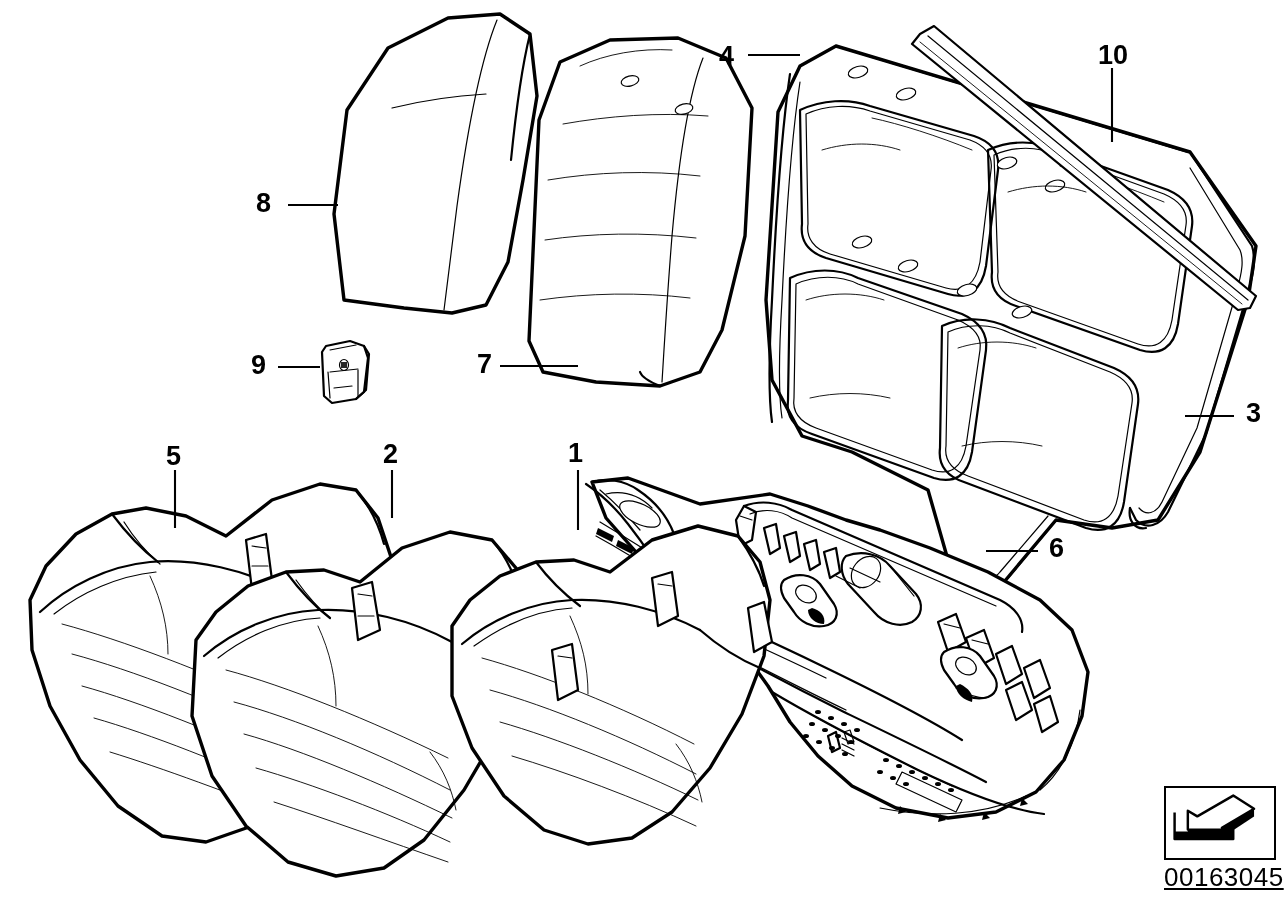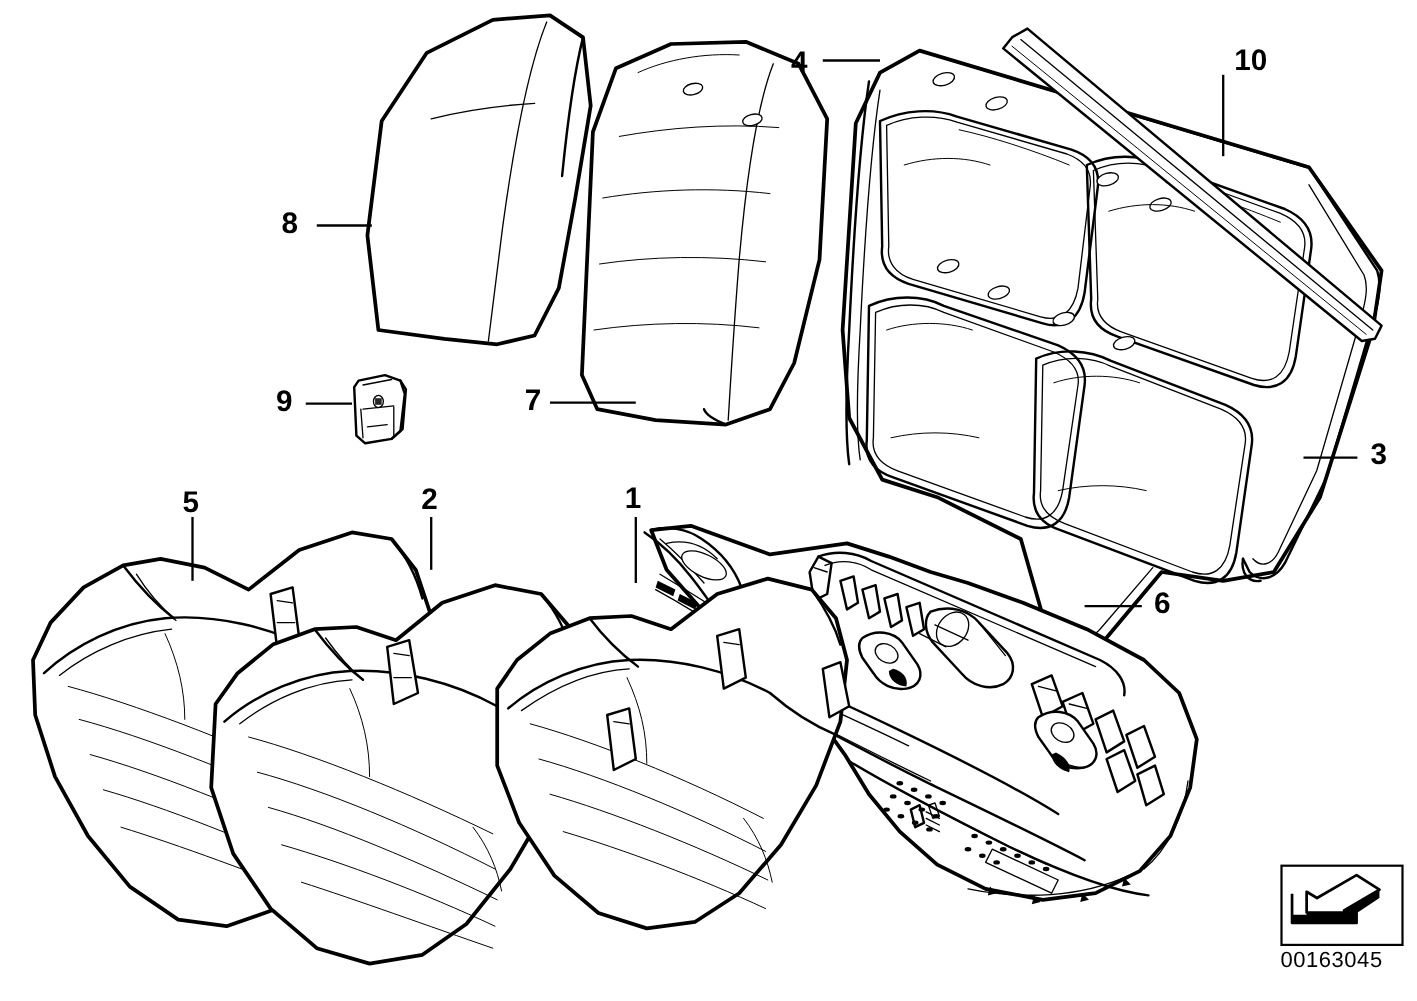--- a/index.html
+++ b/index.html
@@ -29,26 +29,27 @@
     width:112px;height:74px;
     border:2px solid #000;
     background:#fff;
     box-sizing:border-box;
   }
   #idbox svg{display:block;width:100%;height:100%;}
   #idnum{
     position:absolute;
     left:1164px;top:862px;
     width:112px;
-    text-align:left;
+    text-align:right;
     font-family:"Liberation Sans", sans-serif;
-    font-size:20px;
+    font-size:26px;
     font-weight:normal;
     letter-spacing:0.5px;
     color:#000;
+    text-decoration:underline;
   }
 </style>
 </head>
 <body>
 
 <div id="stage">
 
   <svg id="art" viewBox="0 0 1288 910" xmlns="http://www.w3.org/2000/svg">
     <defs>
       <style>
@@ -372,21 +373,21 @@
 
   <div class="callout" style="left:568px;top:440px;">1</div>
   <div class="callout" style="left:383px;top:441px;">2</div>
   <div class="callout" style="left:1246px;top:400px;">3</div>
   <div class="callout" style="left:719px;top:43px;">4</div>
   <div class="callout" style="left:166px;top:443px;">5</div>
   <div class="callout" style="left:1049px;top:535px;">6</div>
   <div class="callout" style="left:477px;top:351px;">7</div>
   <div class="callout" style="left:256px;top:190px;">8</div>
   <div class="callout" style="left:251px;top:352px;">9</div>
-  <div class="callout" style="left:1098px;top:42px;margin-left:24px;">10</div>
+  <div class="callout" style="left:1098px;top:42px;">10</div>
 
   <div id="idbox">
     <svg viewBox="0 0 112 74" xmlns="http://www.w3.org/2000/svg">
       <path d="M8,26 L8,54 L70,54 L70,44 L22,44 L22,24 L32,30 L70,8 L92,22 L58,42 L70,44" fill="none" stroke="#000" stroke-width="2.6" stroke-linejoin="round"></path>
       <path d="M8,46 L8,54 L70,54 L70,44 L22,44 L22,46 Z" fill="#000"></path>
       <path d="M58,42 L92,22 L92,30 L62,50 Z" fill="#000"></path>
       <path d="M70,44 L70,54 L64,54 L58,44 Z" fill="#000"></path>
     </svg>
   </div>
   <div id="idnum">00163045</div>

